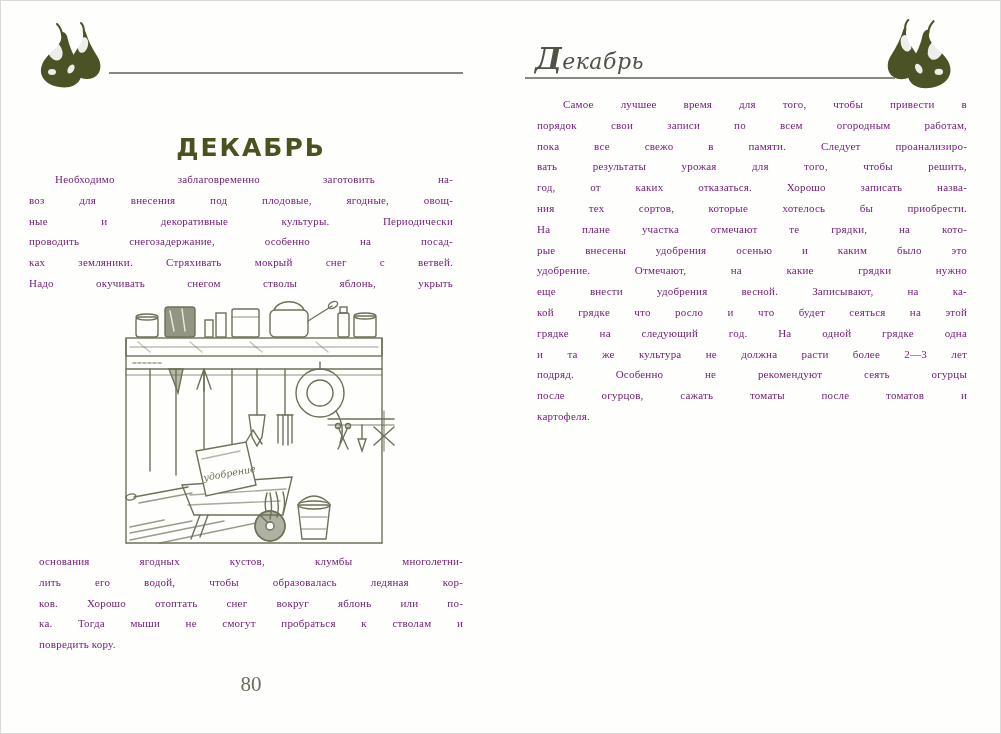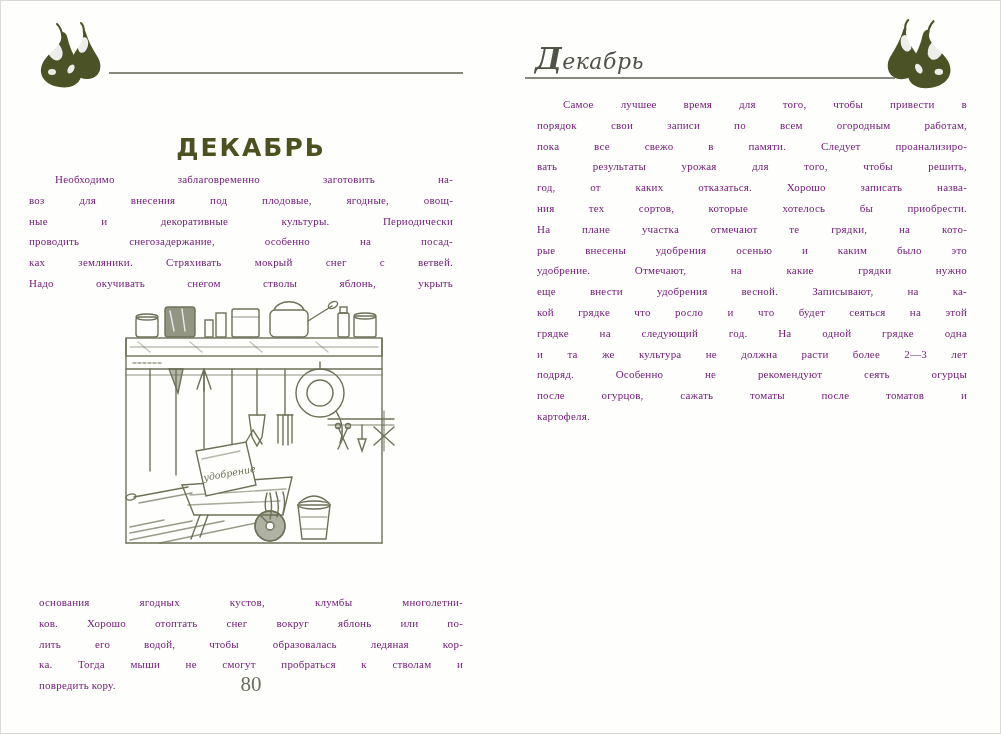--- a/index.html
+++ b/index.html
@@ -20,21 +20,21 @@
   
   .pears-left{position:absolute;left:30px;top:20px;width:72px;height:72px;}
   .rule-left{left:108px;top:71px;width:354px;}
   .title-left{
     position:absolute;left:38px;top:132px;width:424px;text-align:center;
     font-family:"DejaVu Sans","Liberation Sans",sans-serif;
     font-weight:bold;font-size:25px;letter-spacing:2px;color:#4c511f;
   }
   .para1{position:absolute;left:28px;top:168px;width:424px;}
   .illustration{position:absolute;left:119px;top:298px;width:282px;height:248px;}
-  .para2{position:absolute;left:38px;top:550px;width:424px;margin-top:41px;}
+  .para2{position:absolute;left:38px;top:550px;width:424px;}
   .pagenum{
     position:absolute;left:38px;top:671px;width:424px;text-align:center;
     font-size:21px;color:#6a6d5e;
   }
   
   .header-right{
     position:absolute;left:534px;top:40px;width:300px;
     font-family:"DejaVu Serif","Liberation Serif",serif;
     font-style:italic;font-size:22px;color:#4e5247;letter-spacing:0.5px;
   }
@@ -174,22 +174,22 @@
       <line x1="10" y1="241" x2="104" y2="222" opacity="0.7"></line>
       <line x1="10" y1="234" x2="72" y2="222" opacity="0.7"></line>
       <line x1="10" y1="228" x2="44" y2="221" opacity="0.7"></line>
       <line x1="40" y1="244" x2="136" y2="224" opacity="0.7"></line>
     </g>
     <text x="84" y="182" font-size="9.5" font-style="italic" fill="#6e7158" transform="rotate(-10 84 182)" font-family="DejaVu Serif, serif">удобрение</text>
   </svg>
 
   <div class="para2">
     <div class="line">основания ягодных кустов, клумбы многолетни-</div>
+    <div class="line">лить его водой, чтобы образовалась ледяная кор-</div>
     <div class="line">ков. Хорошо отоптать снег вокруг яблонь или по-</div>
-    <div class="line">лить его водой, чтобы образовалась ледяная кор-</div>
     <div class="line">ка. Тогда мыши не смогут пробраться к стволам и</div>
     <div class="line last">повредить кору.</div>
   </div>
 
   <div class="pagenum">80</div>
 
   <div class="header-right">Декабрь</div>
 
   <svg class="pears-right" viewBox="0 0 72 70">
     <g fill="#4b5226">

